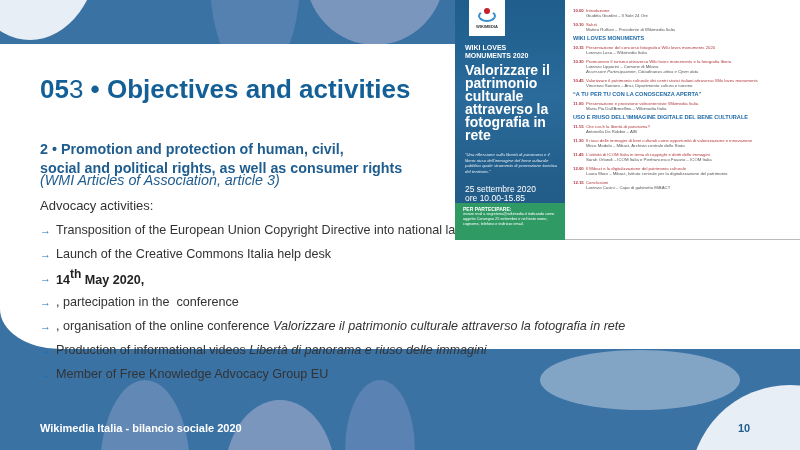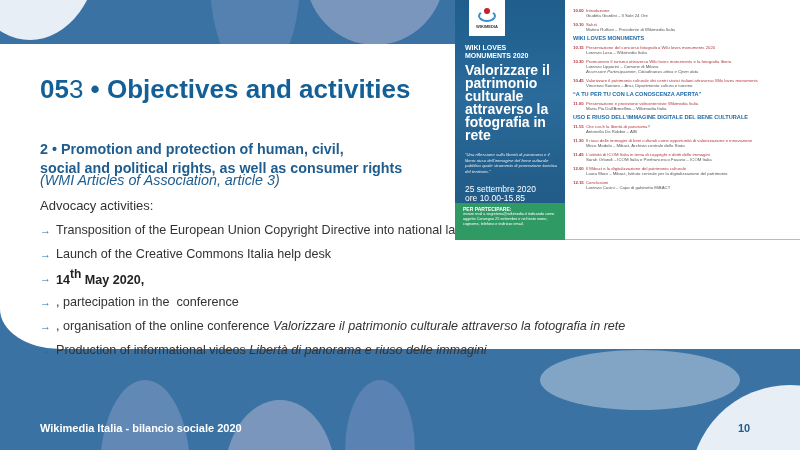--- a/index.html
+++ b/index.html
@@ -139,20 +139,24 @@
   <li>
     <span class="arrow">→</span>
     <span style="white-space:pre">, organisation of the online conference </span>
     <i>Valorizzare il patrimonio culturale attraverso la fotografia in rete</i>
   </li>
   <li>
     <span class="arrow">→</span>
     <span style="white-space:pre">Production of informational videos </span>
     <i>Libertà di panorama e riuso delle immagini</i>
   </li>
+  <li>
+    <span class="arrow">→</span>
+    <span>Member of Free Knowledge Advocacy Group EU</span>
+  </li>
 </ul>
 
 <div class="poster">
   <div class="poster-left">
     <div class="poster-logo">
       <div class="logo-mark">
           <div class="arc"></div>
           <div class="dot"></div>
         </div>
       <div class="logo-text">WIKIMEDIA</div>

